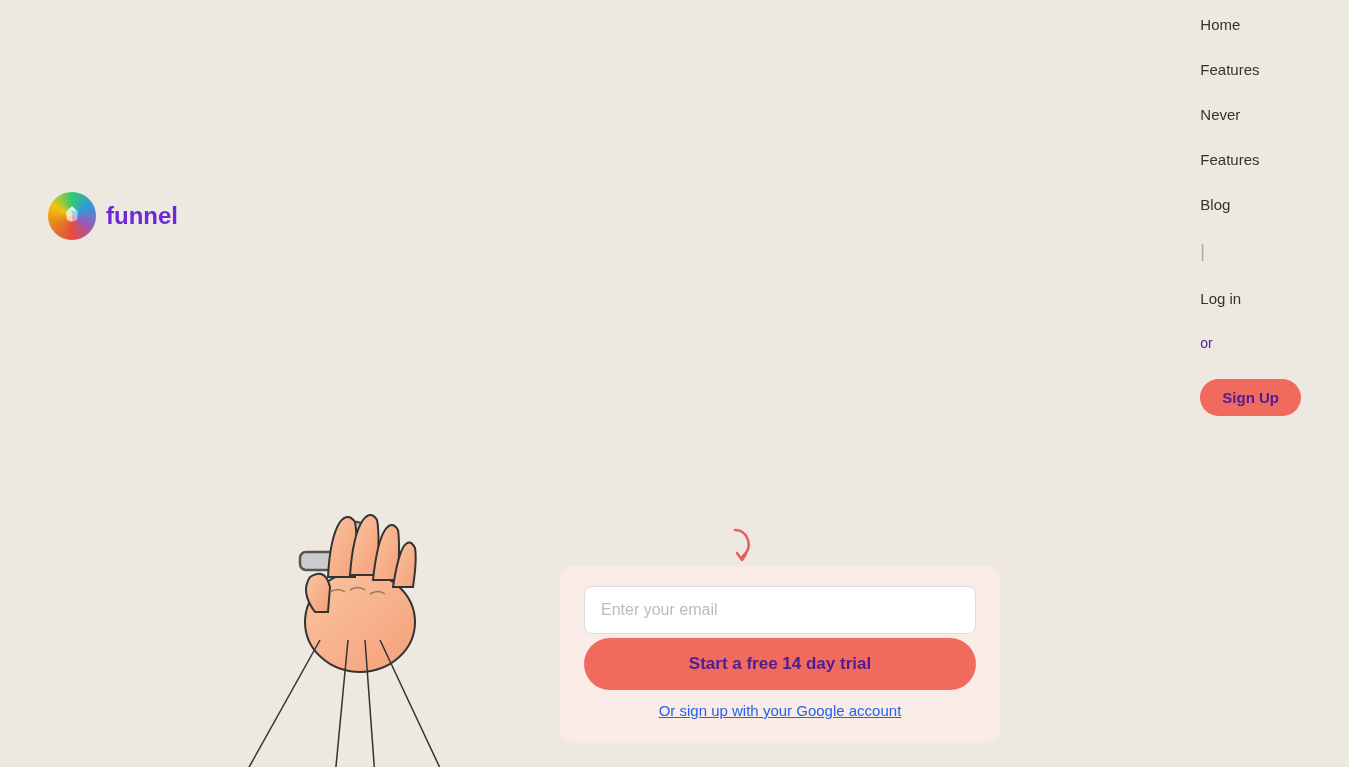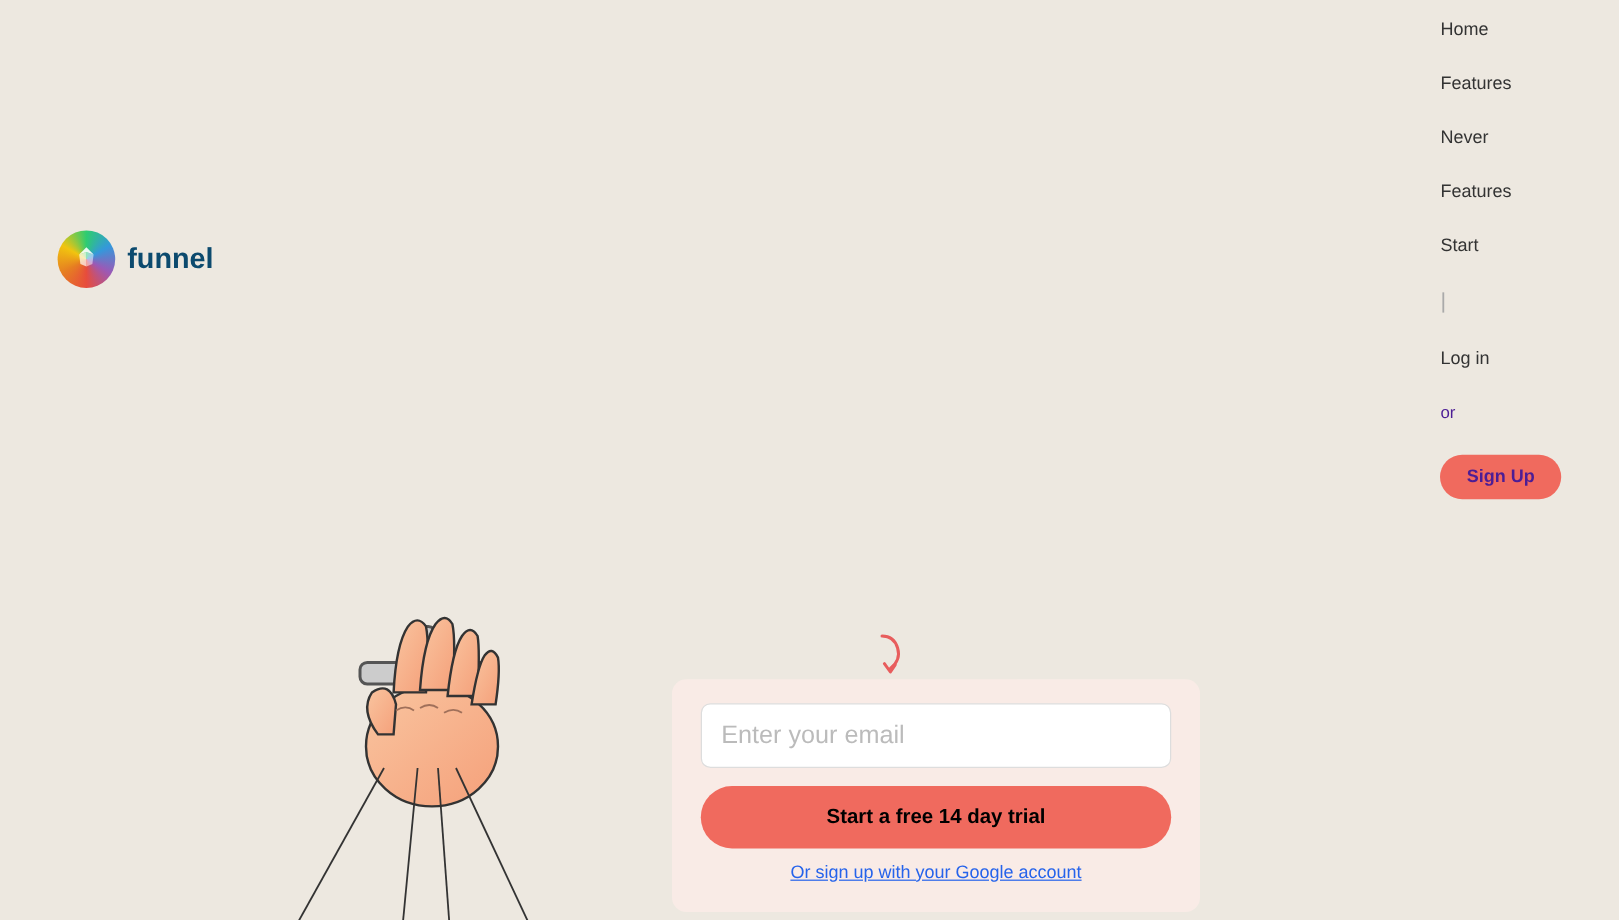--- a/index.html
+++ b/index.html
@@ -33,21 +33,21 @@
       align-items: center;
       justify-content: center;
       overflow: hidden;
     }
     .logo-icon svg {
       width: 28px; height: 28px;
     }
     .logo-text {
       font-size: 24px;
       font-weight: 600;
-      color: #0c4a6e;
+      color: #6d28d9;
     }
     .nav-links {
       display: flex;
       align-items: flex-start;
       gap: 28px;
       flex-direction: column;
     }
     .nav-links a {
       text-decoration: none;
       color: #333;
@@ -136,31 +136,31 @@
       background: #f9ebe6;
       border-radius: 12px;
       padding: 20px 24px 24px;
       margin-top: 4px;
     }
     .email-input {
       width: 100%;
       border: 1px solid #ddd;
       border-radius: 8px;
       padding: 14px 16px;
-      font-size: 21px;
+      font-size: 16px;
       color: #333;
       background: white;
       outline: none;
-      margin-bottom: 15px;
+      margin-bottom: 4px;
     }
     .email-input::placeholder { color: #bbb; }
     .trial-btn {
       width: 100%;
       background: #f06a5e;
-      color: #000000;
+      color: #4c1d95;
       border: none;
       border-radius: 30px;
       padding: 16px;
       font-size: 17px;
       font-weight: 600;
       cursor: pointer;
       margin-bottom: 12px;
     }
     .google-link {
       display: block;
@@ -185,21 +185,21 @@
       </svg>
     </div>
     <span class="logo-text">funnel</span>
   </div>
 
   <div class="nav-links">
     <a href="#">Home</a>
     <a href="#">Features</a>
     <a href="#">Never</a>
     <a href="#">Features</a>
-    <a href="#">Start</a>
+    <a href="#">Blog</a>
     <span class="nav-divider">|</span>
     <a href="#" class="nav-login">Log in</a>
     <span class="nav-or">or</span>
     <button class="signup-btn">Sign Up</button>
   </div>
 </nav>
 
 <div class="main">
 
   <div class="illustration-area">

